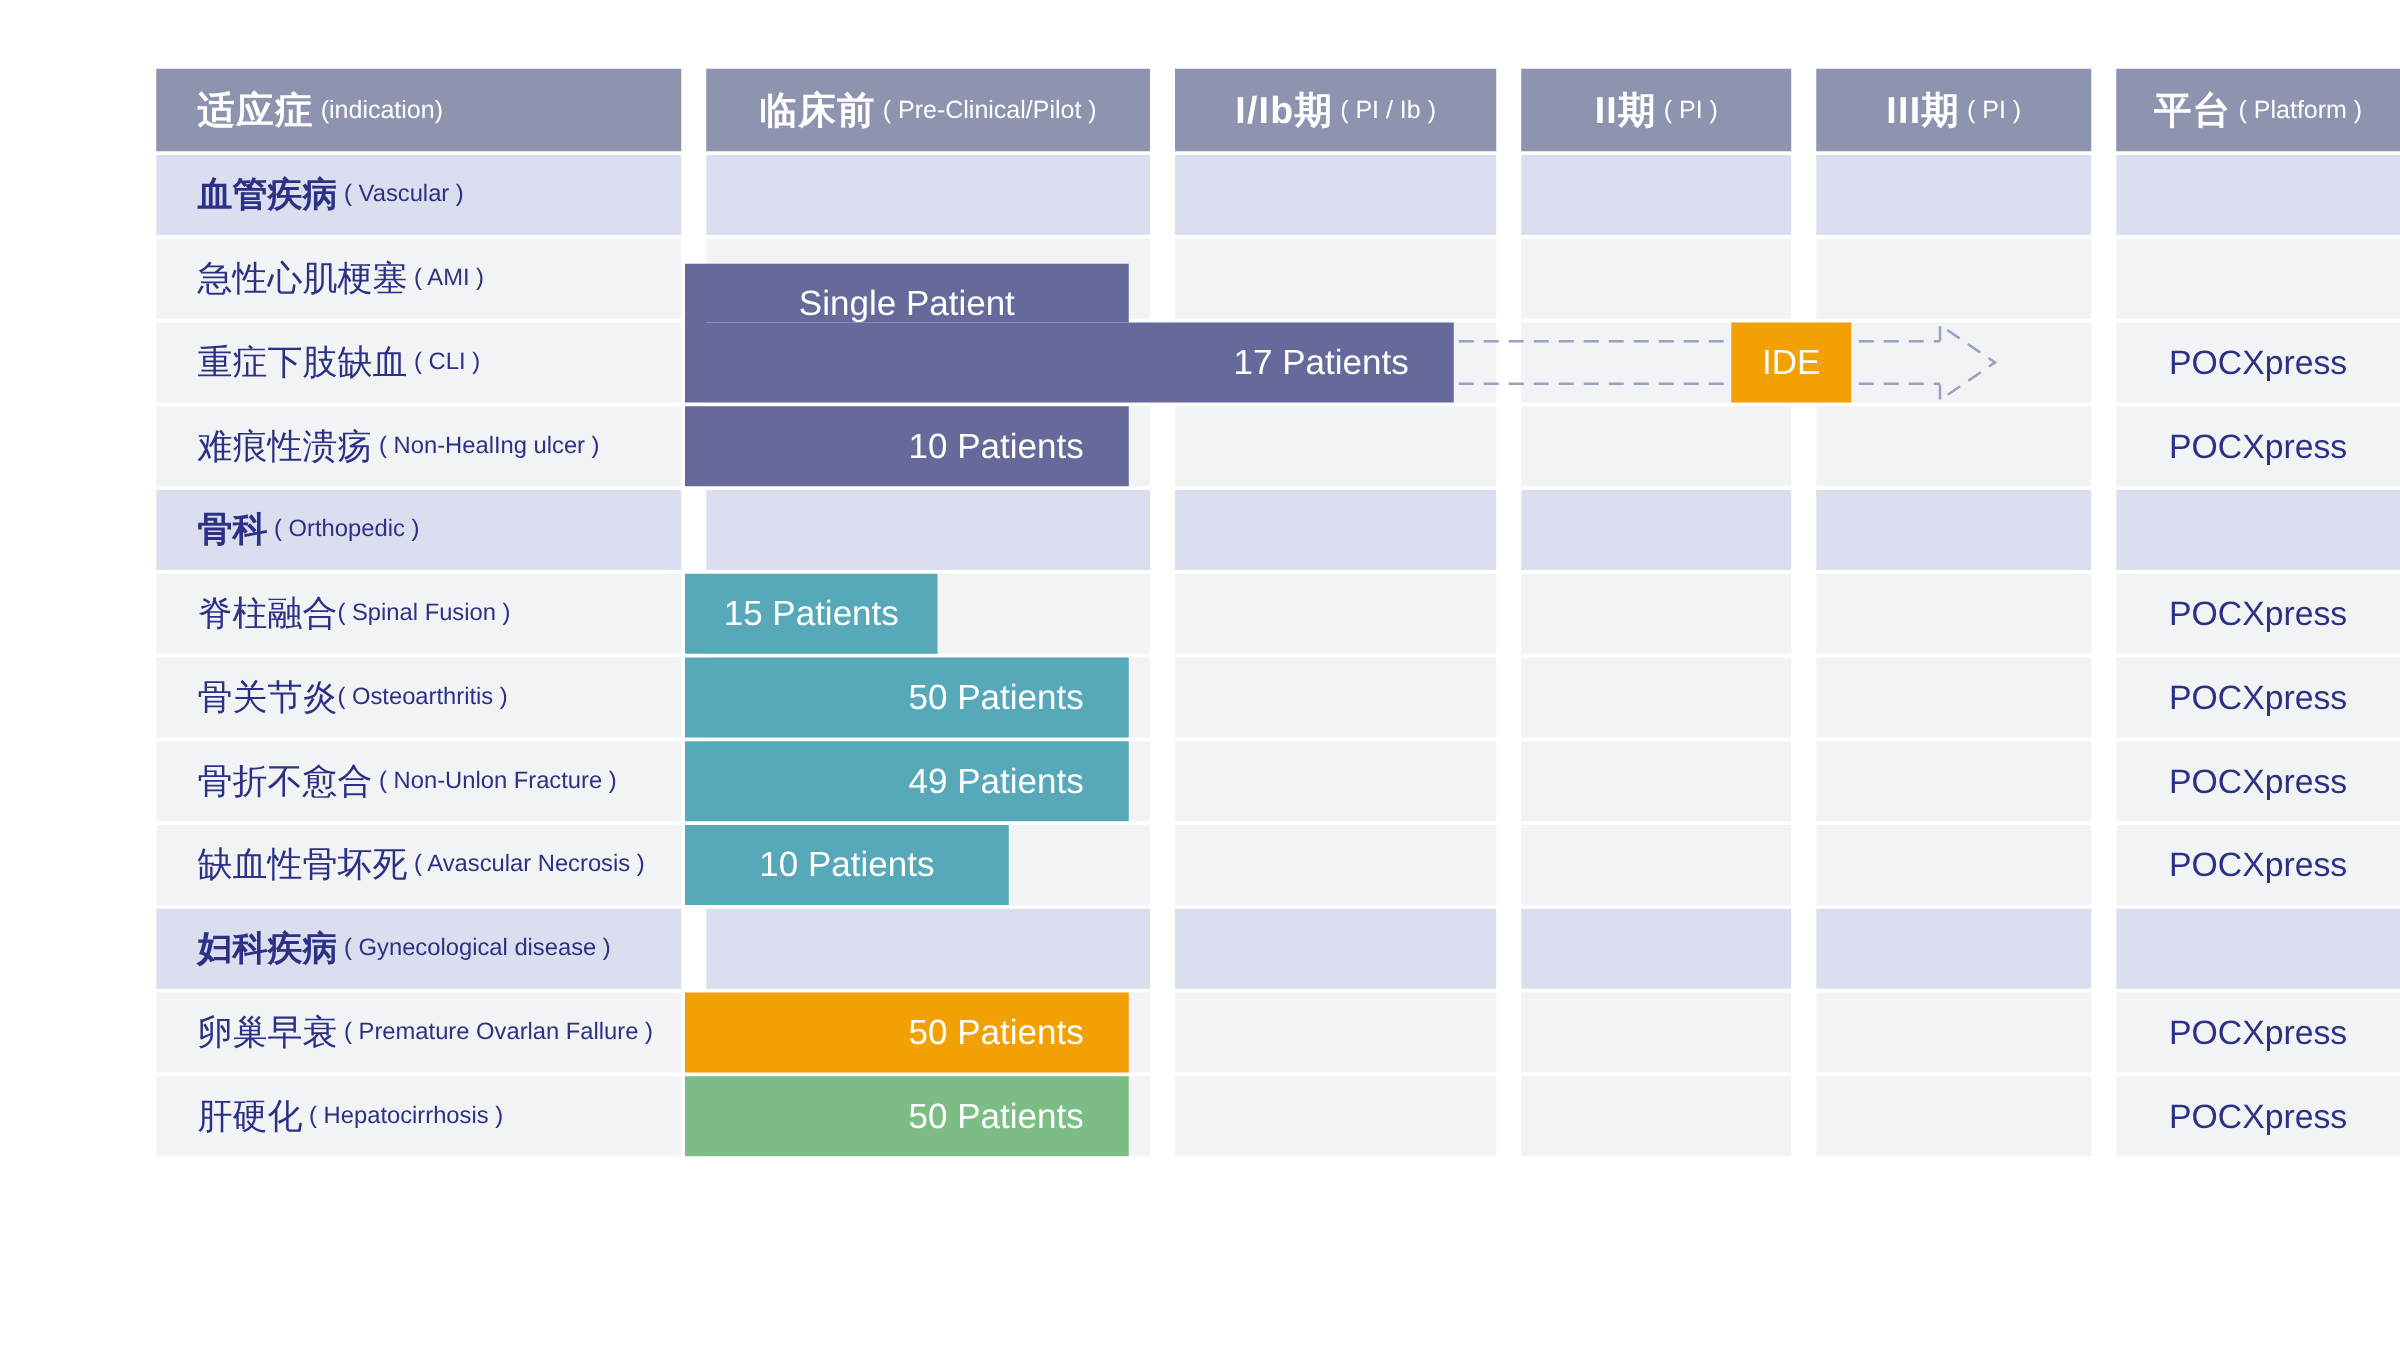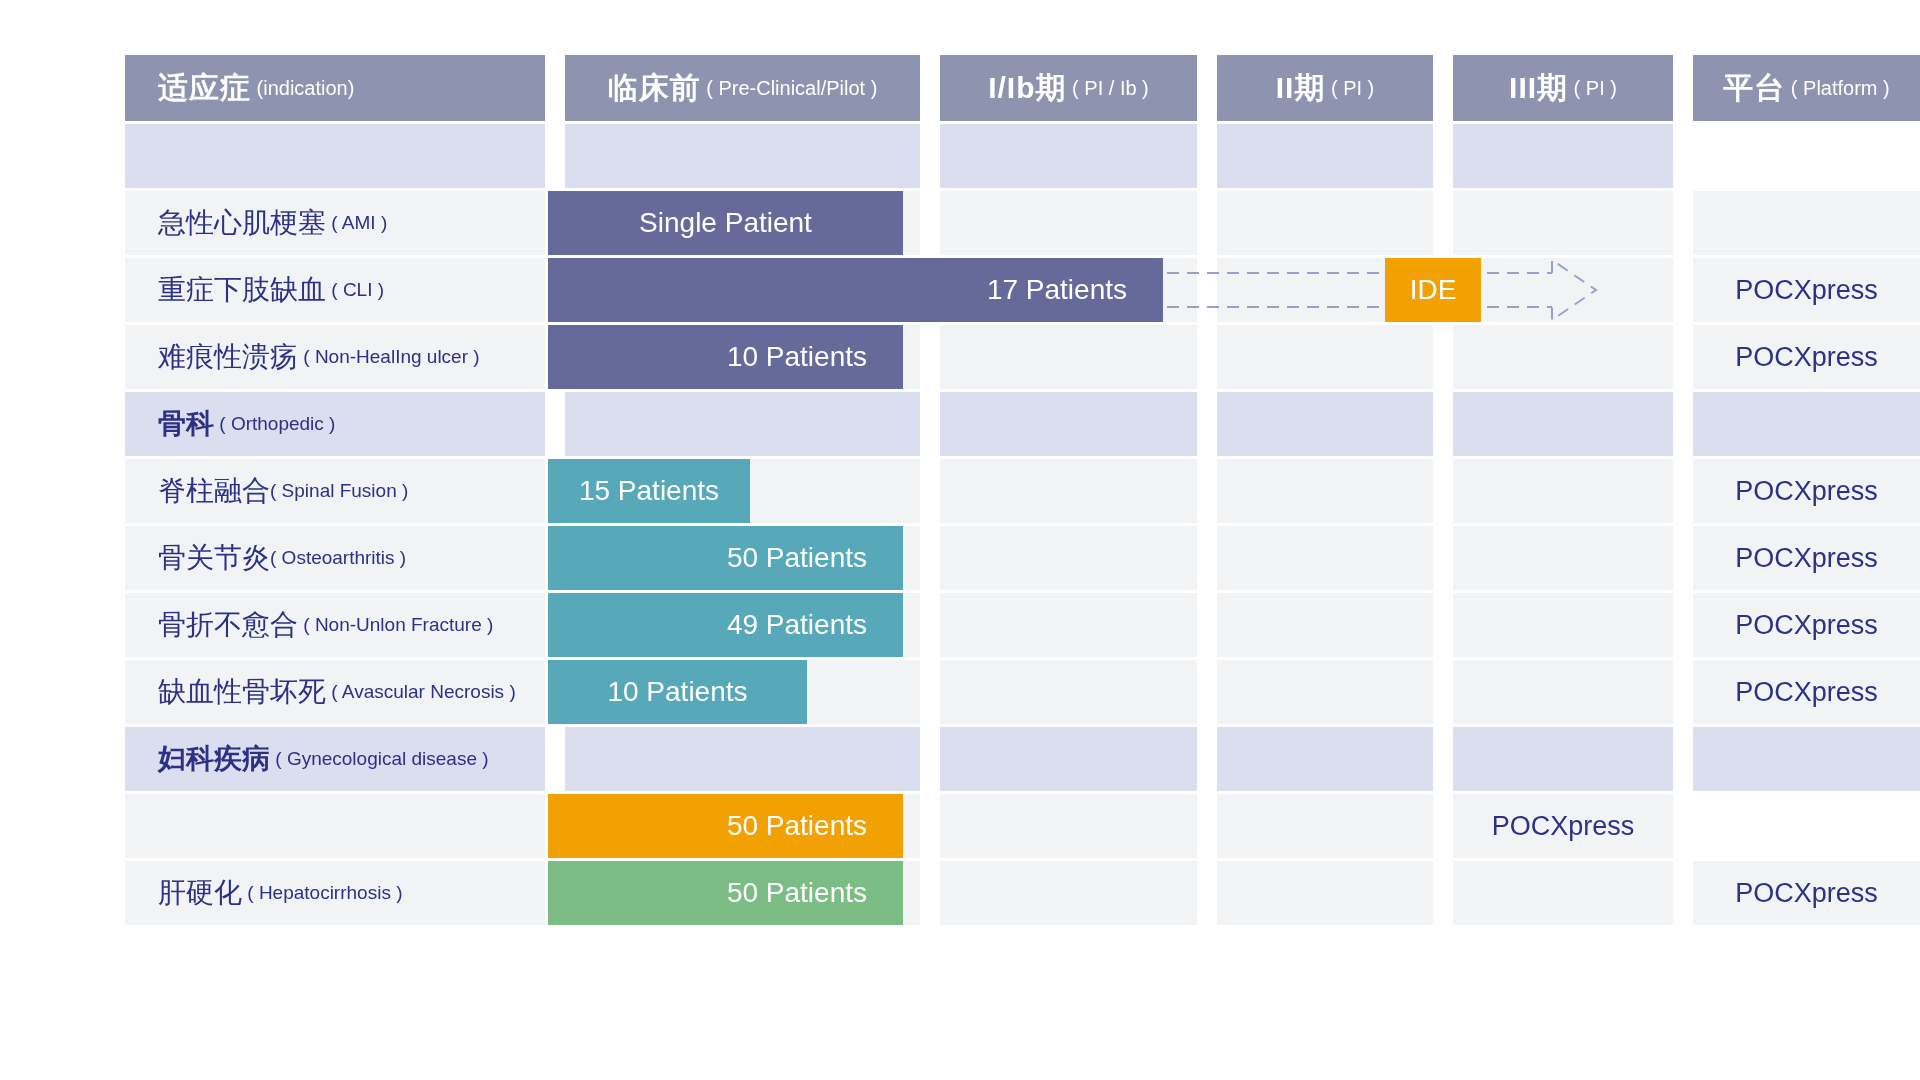--- a/index.html
+++ b/index.html
@@ -37,34 +37,35 @@
   <div class="pipeline" id="pipeline">
       <div class="grid-row header">
         <div class="hcell first"><span class="zh-h">适应症</span><span class="en-h"> (indication)</span></div>
         <div class="hcell"><span class="zh-h">临床前</span><span class="en-h"> ( Pre-Clinical/Pilot )</span></div>
         <div class="hcell"><span class="zh-h">I/Ib期</span><span class="en-h"> ( PI / Ib )</span></div>
         <div class="hcell"><span class="zh-h">II期</span><span class="en-h"> ( PI )</span></div>
         <div class="hcell"><span class="zh-h">III期</span><span class="en-h"> ( PI )</span></div>
         <div class="hcell"><span class="zh-h">平台</span><span class="en-h"> ( Platform )</span></div>
       </div>
       <div class="grid-row row-section">
+        <div class="cell label-cell"><span class="zh">血管疾病</span><span class="en"> ( Vascular )</span></div>
         <div class="cell"></div>
         <div class="cell"></div>
         <div class="cell"></div>
         <div class="cell"></div>
         <div class="cell"></div>
       </div>
       <div class="grid-row row-item">
         <div class="cell label-cell"><span class="zh">急性心肌梗塞</span><span class="en"> ( AMI )</span></div>
         <div class="cell"></div>
         <div class="cell"></div>
         <div class="cell"></div>
         <div class="cell"></div>
         <div class="cell platform-cell"></div>
-        <div class="bar center" style="left: 423px; width: 355px; background: rgb(101, 106, 154);"><span>Single Patient</span></div>
+        <div class="bar center" style="left: 423px; width: 355px; background: rgb(101, 106, 154); margin-top: 20px;"><span>Single Patient</span></div>
       </div>
       <div class="grid-row row-item">
         <div class="cell label-cell"><span class="zh">重症下肢缺血</span><span class="en"> ( CLI )</span></div>
         <div class="cell"></div>
         <div class="cell"></div>
         <div class="cell"></div>
         <div class="cell"></div>
         <div class="cell platform-cell"><span>POCXpress</span></div>
         <div class="bar right" style="left: 423px; width: 615px; background: rgb(101, 106, 154);"><span>17 Patients</span></div>
         <div class="arrow-wrap">
@@ -133,20 +134,21 @@
       </div>
       <div class="grid-row row-section">
         <div class="cell label-cell"><span class="zh">妇科疾病</span><span class="en"> ( Gynecological disease )</span></div>
         <div class="cell"></div>
         <div class="cell"></div>
         <div class="cell"></div>
         <div class="cell"></div>
         <div class="cell"></div>
       </div>
       <div class="grid-row row-item">
+        <div class="cell label-cell"><span class="zh">卵巢早衰</span><span class="en"> ( Premature Ovarlan Fallure )</span></div>
         <div class="cell"></div>
         <div class="cell"></div>
         <div class="cell"></div>
         <div class="cell"></div>
         <div class="cell platform-cell"><span>POCXpress</span></div>
         <div class="bar right" style="left: 423px; width: 355px; background: rgb(242, 161, 4);"><span>50 Patients</span></div>
       </div>
       <div class="grid-row row-item">
         <div class="cell label-cell"><span class="zh">肝硬化</span><span class="en"> ( Hepatocirrhosis )</span></div>
         <div class="cell"></div>

